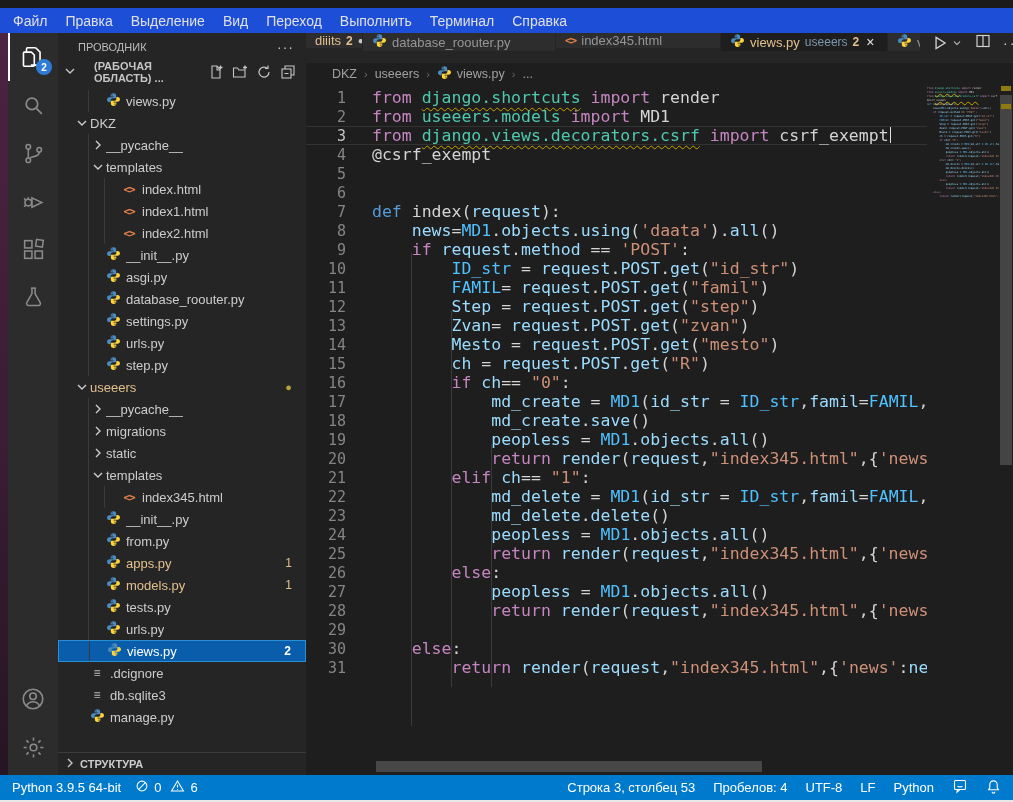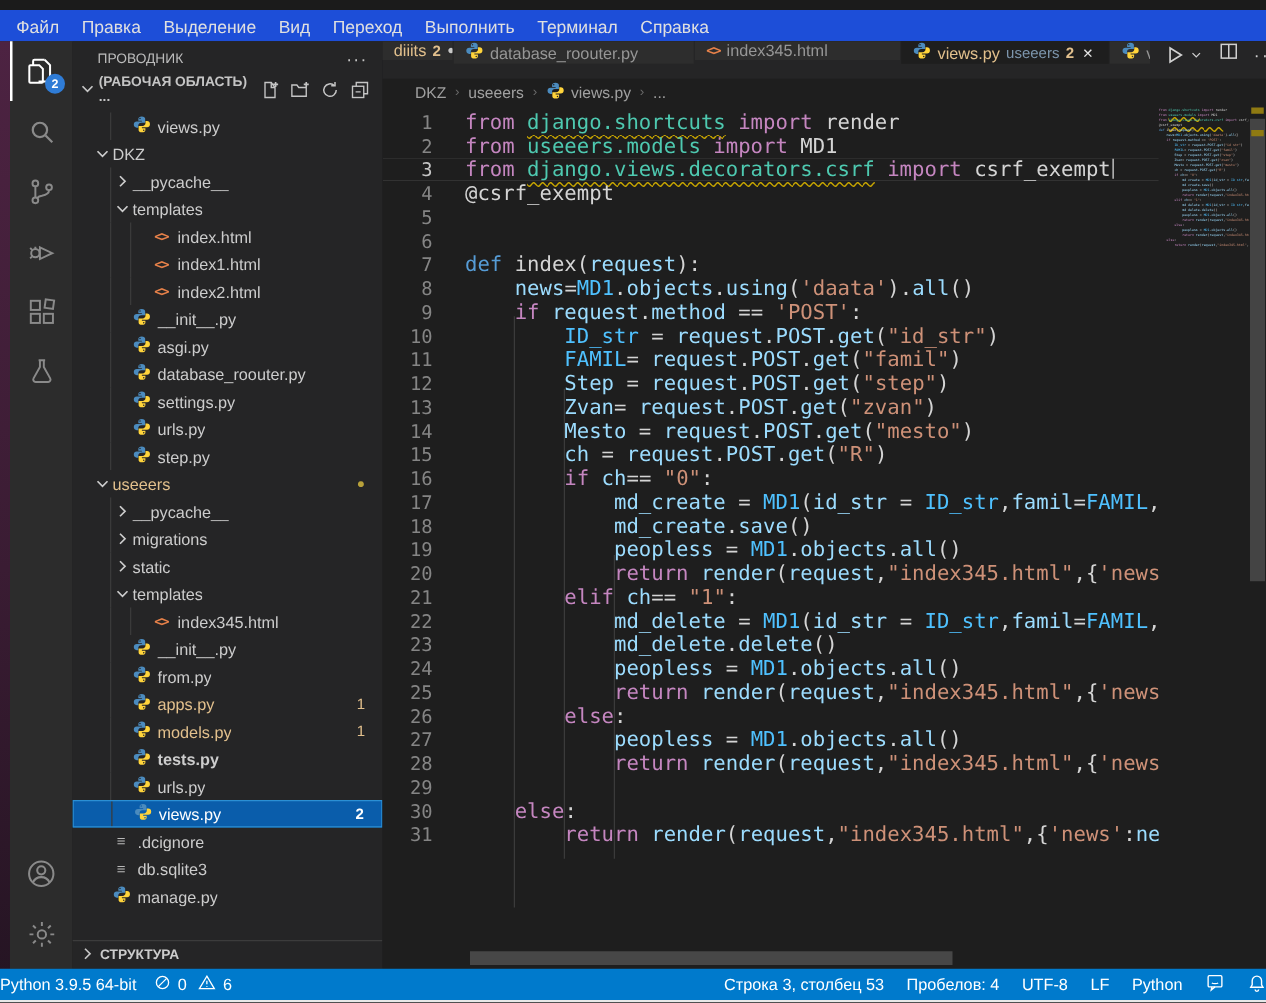--- a/index.html
+++ b/index.html
@@ -17,21 +17,21 @@
   #activitybar{position:absolute;left:8px;top:33px;width:50px;bottom:27px;background:#2c2c2c;}
   .ab-item{width:50px;height:48px;display:flex;align-items:center;justify-content:center;color:#8a8a8a;position:relative;}
   .ab-item.active{color:#ffffff;box-shadow:inset 2px 0 0 #ffffff;}
   .ab-bottom{position:absolute;bottom:4px;left:0;width:50px;}
   .ab-badge{position:absolute;right:6px;bottom:6px;min-width:16px;height:16px;border-radius:8px;background:#2f7cd6;
             color:#fff;font-size:10px;display:flex;align-items:center;justify-content:center;font-weight:bold;}
   
   #sidebar{position:absolute;left:58px;top:33px;width:248px;bottom:27px;background:#252526;color:#cccccc;overflow:hidden;}
   .sb-header{height:27px;display:flex;align-items:center;font-size:11px;color:#bbbbbb;padding:0 12px 0 20px;}
   .sb-header .more{margin-left:auto;color:#c5c5c5;letter-spacing:1px;font-size:14px;}
-  .ws-header{height:24px;display:flex;align-items:center;font-size:11px;font-weight:bold;color:#c5c5c5;padding:0 10px 0 4px;gap:1px;}
+  .ws-header{height:24px;display:flex;align-items:center;font-size:11px;font-weight:bold;color:#c5c5c5;padding:0 10px 0 4px;gap:16px;}
   .ws-actions{margin-left:auto;display:flex;gap:8px;align-items:center;color:#c5c5c5;}
   .ws-actions svg{display:block;}
   #tree{margin-top:6px;}
   .ti{height:22px;display:flex;align-items:center;font-size:13px;white-space:nowrap;position:relative;box-sizing:border-box;}
   .ti.d1{background-image:linear-gradient(#3a3a3a,#3a3a3a);background-size:1px 22px;background-position:30px 0;background-repeat:no-repeat;}
   .ti.d2{background-image:linear-gradient(#3a3a3a,#3a3a3a),linear-gradient(#3a3a3a,#3a3a3a);
          background-size:1px 22px,1px 22px;background-position:30px 0,46px 0;background-repeat:no-repeat;}
   .ti .chev{width:16px;display:inline-flex;justify-content:center;color:#cccccc;flex:none;}
   .ti .ficon{width:18px;display:inline-flex;justify-content:center;align-items:center;flex:none;margin-right:4px;}
   .ti .label{overflow:hidden;text-overflow:ellipsis;}
@@ -75,21 +75,21 @@
   
   #minimap{position:absolute;top:52px;right:14px;width:72px;bottom:16px;overflow:hidden;padding-top:2px;}
   .mm-line{white-space:pre;font-family:"DejaVu Sans Mono",monospace;font-size:2.6px;line-height:4px;}
   #vscroll{position:absolute;top:52px;right:0;width:14px;bottom:16px;}
   #vscroll .thumb{position:absolute;left:1px;right:1px;top:10px;height:370px;background:rgba(121,121,121,.42);}
   .ruler-mark{position:absolute;right:2px;width:10px;height:5px;background:#8f7a12;}
   #hscroll{position:absolute;left:0;right:86px;bottom:2px;height:12px;}
   #hscroll .thumb{position:absolute;left:70px;width:386px;top:0;height:11px;background:rgba(121,121,121,.45);}
   
   #statusbar{position:absolute;left:0;bottom:2px;width:100%;height:25px;background:#007acc;color:#ffffff;
-             display:flex;align-items:center;font-size:13px;padding:0 0;box-sizing:border-box;gap:14px;}
+             display:flex;align-items:center;font-size:13px;padding:0 12px;box-sizing:border-box;gap:14px;}
   .sb-seg{display:flex;align-items:center;gap:5px;}
   #sb-right{margin-left:auto;display:flex;align-items:center;gap:18px;}
   #bottom-strip{position:absolute;left:0;bottom:0;width:100%;height:2px;background:#e8e8e8;}
   svg{flex:none;}
 </style>
 </head>
 <body>
 
 <div id="titlebar-strip"></div>
 <div id="menubar">
@@ -392,21 +392,21 @@
       <div class="ti d1 mod" style="padding-left: 46px;">
         <span class="ficon">
           <span><svg width="15" height="15" viewBox="0 0 16 16">
               <path fill="#4b8bbe" d="M7.9 1.2c-1.9 0-2.9.8-2.9 2v1.6h3v.8H3.6C2.1 5.6 1.1 6.7 1.1 8.2s1 2.6 2.5 2.6h1.3V9.2c0-1.4 1.1-2.5 2.5-2.5h3.4V3.2c0-1.1-1-2-2.9-2zM6.4 2.4a.65.65 0 110 1.3.65.65 0 010-1.3z"></path>
               <path fill="#ffd43b" d="M8.1 14.8c1.9 0 2.9-.8 2.9-2v-1.6H8v-.8h4.4c1.5 0 2.5-1.1 2.5-2.6s-1-2.6-2.5-2.6h-1.3v1.6c0 1.4-1.1 2.5-2.5 2.5H5.2v3.5c0 1.1 1 2 2.9 2zm1.5-1.2a.65.65 0 110-1.3.65.65 0 010 1.3z"></path>
             </svg></span>
         </span>
         <span class="label">models.py</span>
         <span class="badge">1</span>
       </div>
-      <div class="ti d1" style="padding-left: 46px; font-weight: bold;">
+      <div class="ti d1" style="padding-left: 46px;">
         <span class="ficon">
           <span><svg width="15" height="15" viewBox="0 0 16 16">
               <path fill="#4b8bbe" d="M7.9 1.2c-1.9 0-2.9.8-2.9 2v1.6h3v.8H3.6C2.1 5.6 1.1 6.7 1.1 8.2s1 2.6 2.5 2.6h1.3V9.2c0-1.4 1.1-2.5 2.5-2.5h3.4V3.2c0-1.1-1-2-2.9-2zM6.4 2.4a.65.65 0 110 1.3.65.65 0 010-1.3z"></path>
               <path fill="#ffd43b" d="M8.1 14.8c1.9 0 2.9-.8 2.9-2v-1.6H8v-.8h4.4c1.5 0 2.5-1.1 2.5-2.6s-1-2.6-2.5-2.6h-1.3v1.6c0 1.4-1.1 2.5-2.5 2.5H5.2v3.5c0 1.1 1 2 2.9 2zm1.5-1.2a.65.65 0 110-1.3.65.65 0 010 1.3z"></path>
             </svg></span>
         </span>
         <span class="label">tests.py</span>
       </div>
       <div class="ti d1" style="padding-left: 46px;">
         <span class="ficon">

